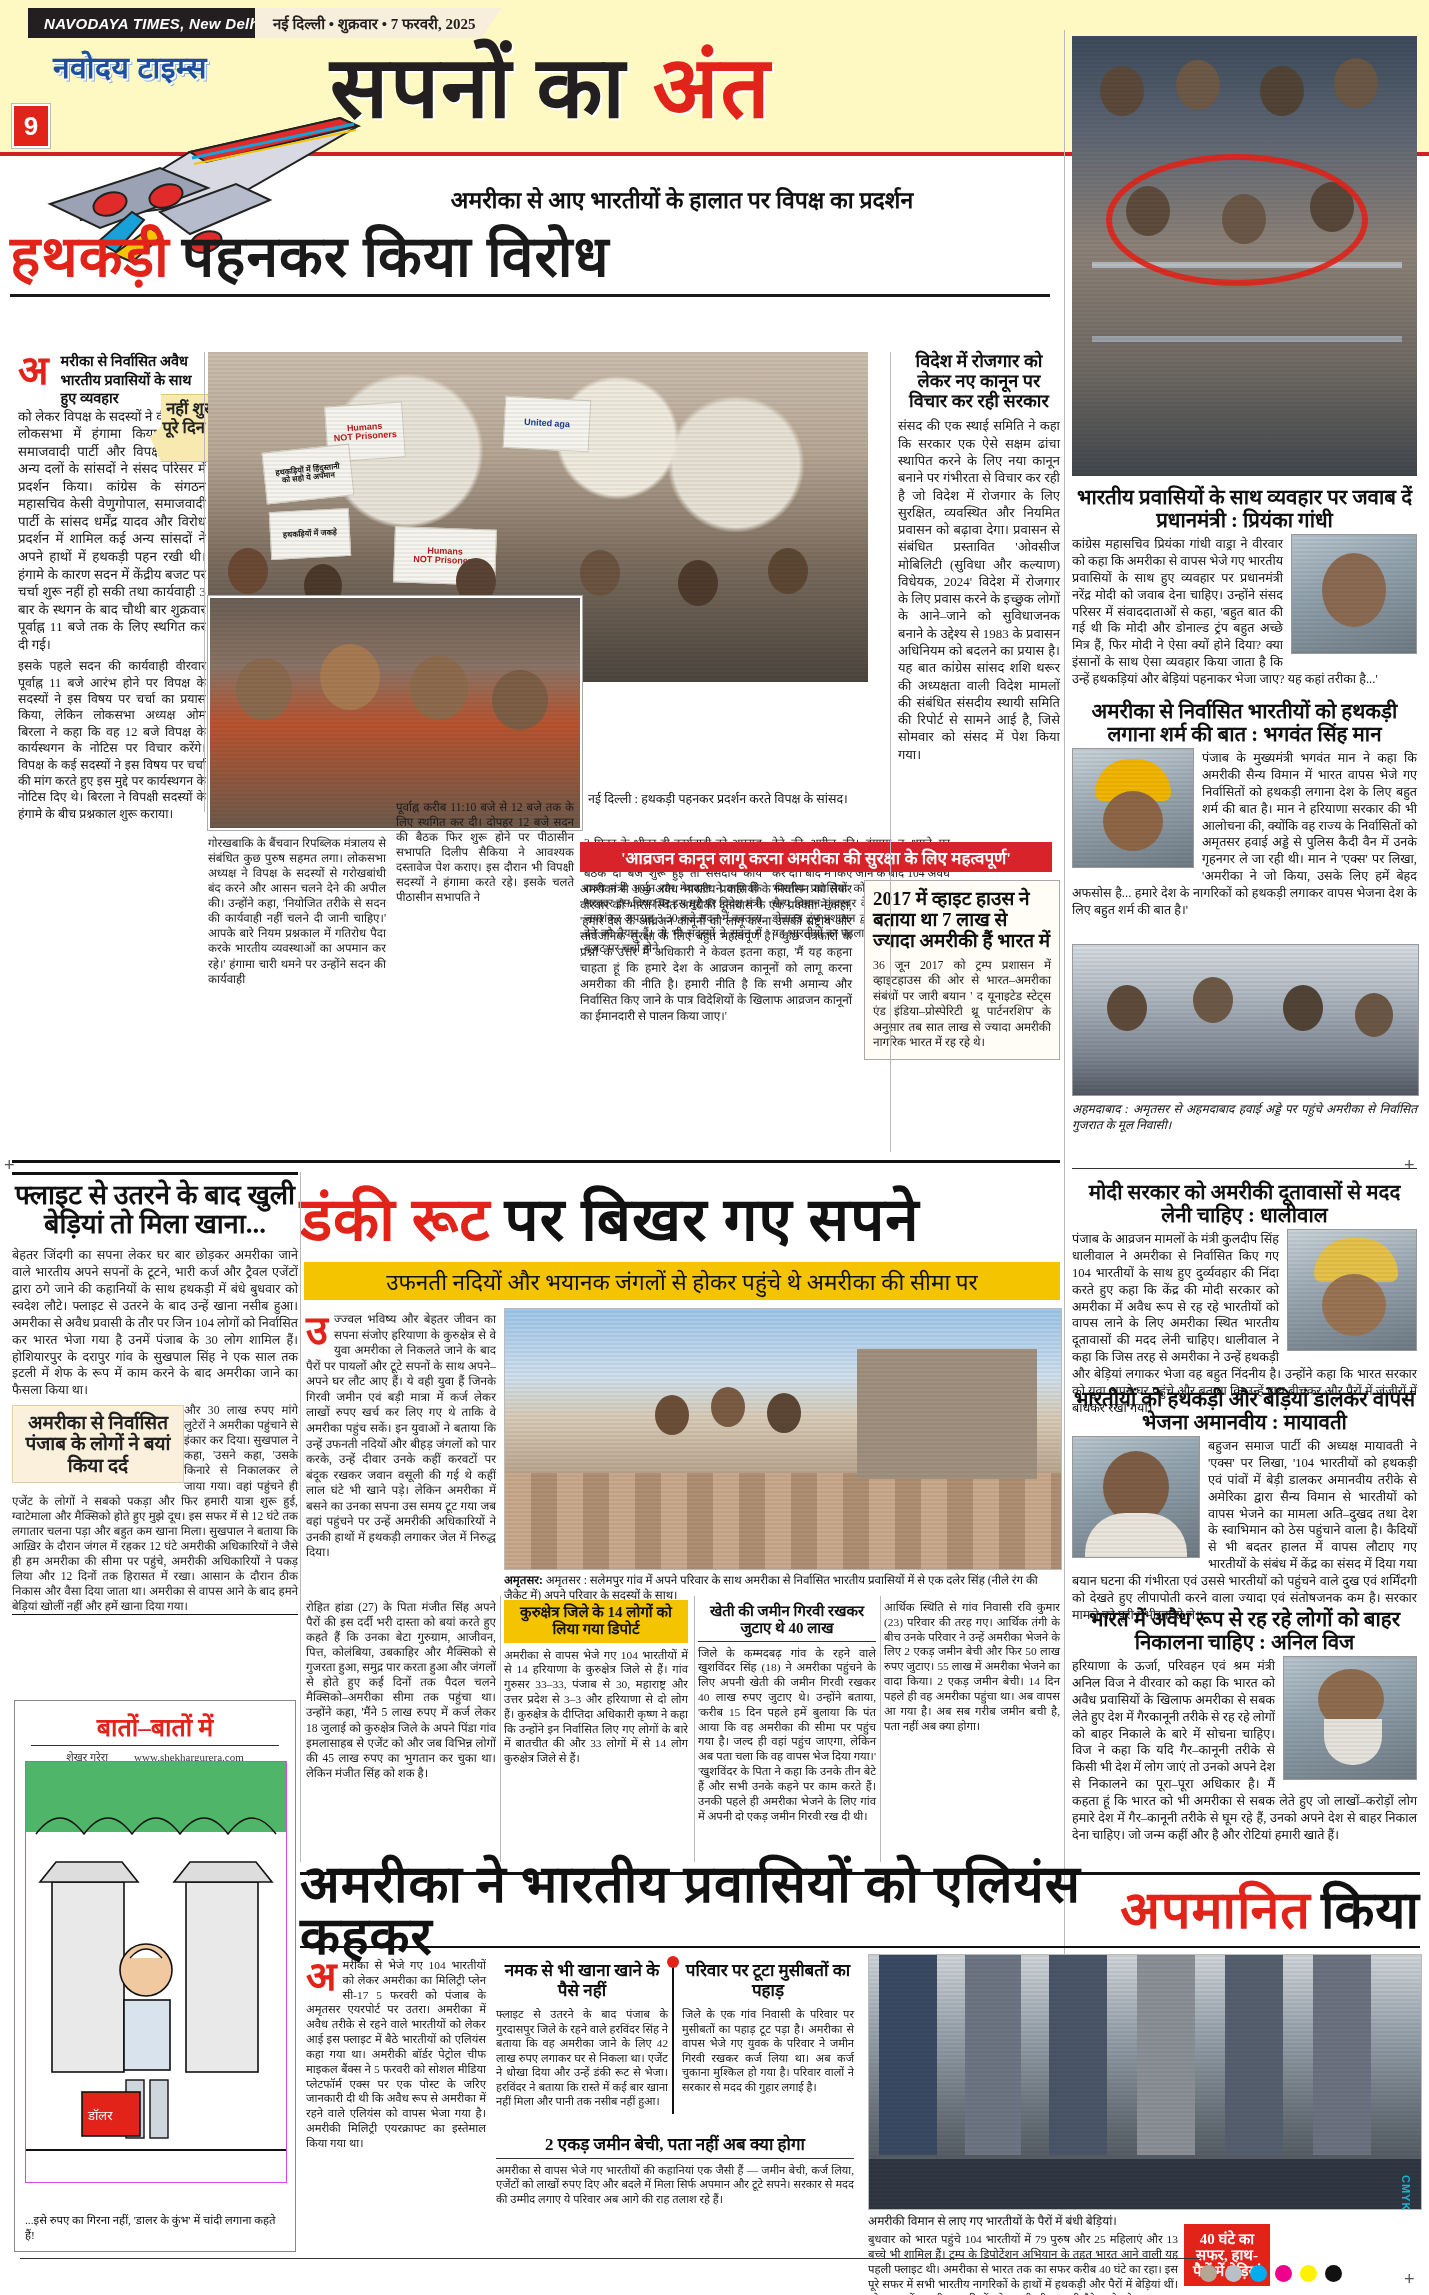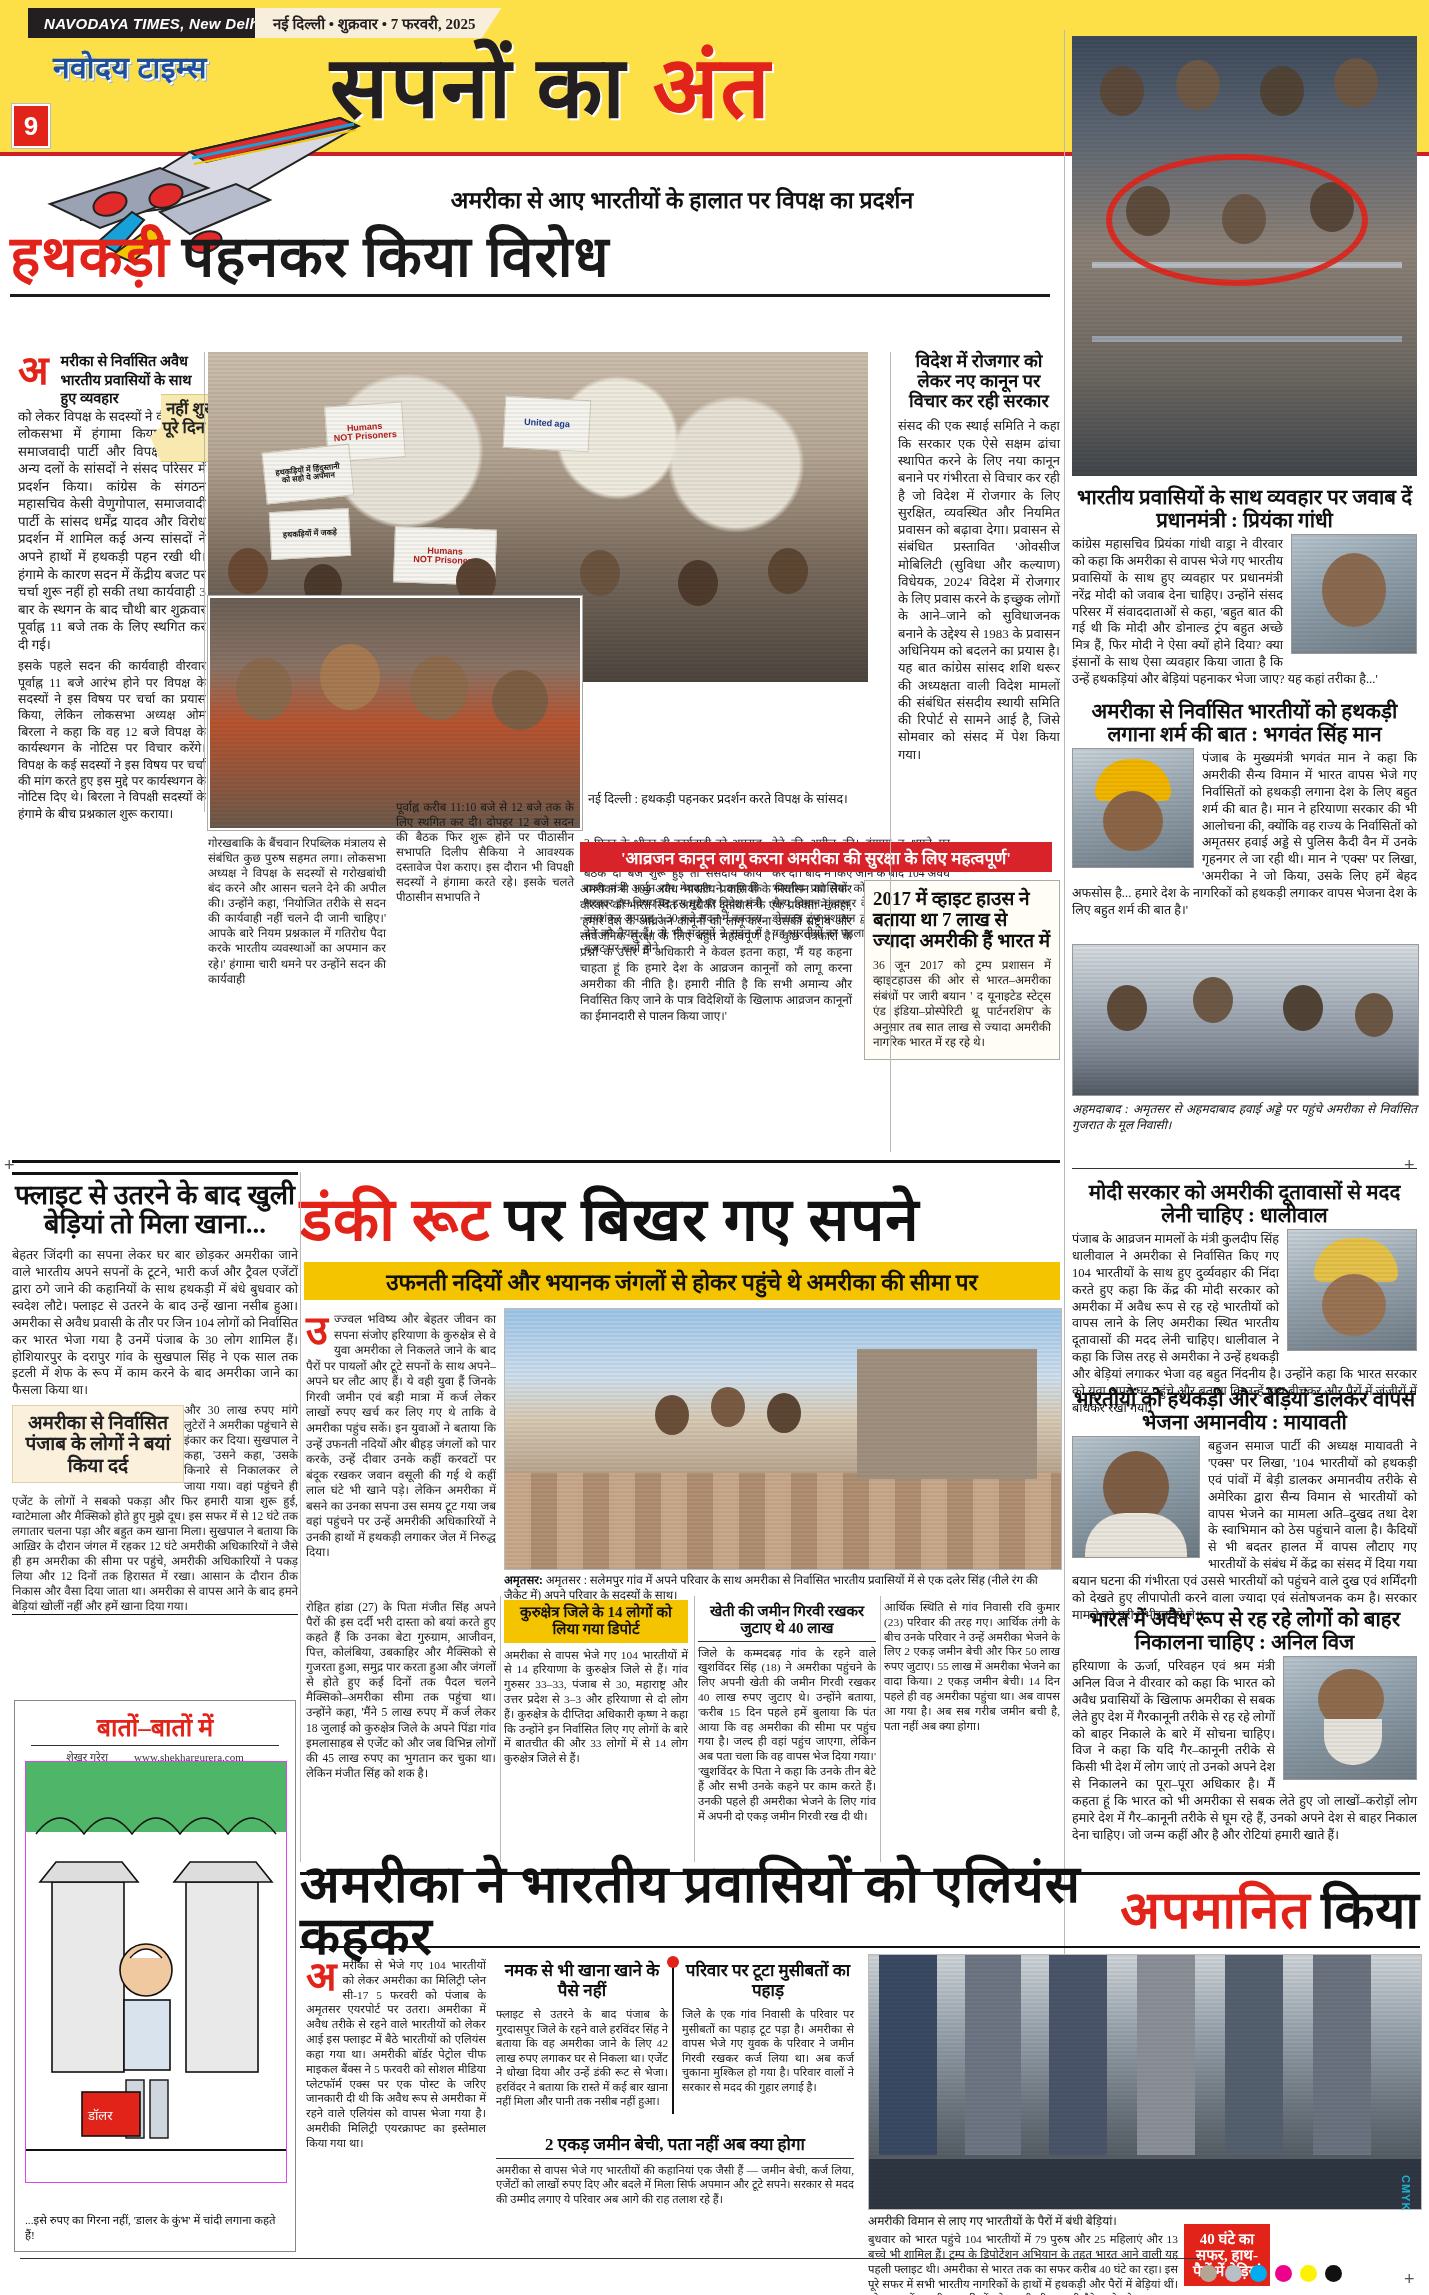--- a/index.html
+++ b/index.html
@@ -6,21 +6,21 @@
   body{width:1429px;height:2295px;font-family:"Liberation Sans",sans-serif;color:#111;overflow:hidden;position:relative;}
   .page{position:absolute;inset:0;background:#fff;}
 
   
   .hi{font-family:"Liberation Serif",serif;}
   .blk{position:absolute;box-sizing:border-box;}
   .body-txt{font-family:"Liberation Serif",serif;text-align:justify;line-height:1.32;color:#1a1a1a;}
   .crop{overflow:hidden;}
 
   
-  #masthead{position:absolute;left:0;top:0;width:1429px;height:152px;background:#fde047;}
+  #masthead{position:absolute;left:0;top:0;width:1429px;height:152px;background:#fef9c3;}
   #edition-tab{position:absolute;left:28px;top:8px;height:30px;background:#231f20;color:#fff;
       font-style:italic;font-weight:bold;font-size:15px;letter-spacing:.3px;
       padding:0 44px 0 16px;display:flex;align-items:center;
       clip-path:polygon(0 0,100% 0,88% 100%,0 100%);}
   #date-tab{position:absolute;left:255px;top:8px;height:30px;background:#f7eedc;color:#231f20;
       font-weight:bold;font-size:15px;padding:0 26px 0 18px;display:flex;align-items:center;
       font-family:"Liberation Serif",serif;clip-path:polygon(0 0,100% 0,92% 100%,0 100%);}
   #logo-box{position:absolute;left:30px;top:44px;width:200px;height:44px;display:flex;align-items:center;
       justify-content:center;}
   #logo-text{font-family:"Liberation Serif",serif;font-weight:bold;font-size:30px;color:#1d4fa0;
@@ -108,21 +108,21 @@
       font-family:"Liberation Serif",serif;}
   .rphoto{float:right;margin:3px 0 4px 8px;border:1px solid #999;overflow:hidden;}
   .rphoto.left{float:left;margin:3px 8px 4px 0;}
 
   
   #dunki-head{position:absolute;left:300px;top:1182px;width:760px;height:76px;
       font-family:"Liberation Serif",serif;font-weight:bold;font-size:60px;line-height:1;
       display:flex;align-items:center;justify-content:flex-start;letter-spacing:1px;}
   #dunki-head .red{color:#e2231a;margin-right:14px;}
   #dunki-sub{position:absolute;left:304px;top:1262px;width:756px;height:38px;background:#f5c400;
-      font-family:"Liberation Serif",serif;font-weight:bold;font-size:22.5px;color:#111;
+      font-family:"Liberation Serif",serif;font-weight:normal;font-size:22.5px;color:#111;
       display:flex;align-items:center;justify-content:center;text-align:center;}
 
   
   #flt-box{position:absolute;left:12px;top:1172px;width:286px;border-top:3px solid #111;
       border-bottom:1px solid #111;padding-top:6px;box-sizing:border-box;}
   #flt-head{font-family:"Liberation Serif",serif;font-weight:bold;font-size:27px;line-height:1.08;
       text-align:center;}
   #flt-body{font-size:12.6px;line-height:1.34;margin-top:8px;}
   #flt-sub{margin-top:6px;width:172px;float:left;background:#fbf0dc;border:1px solid #e0cfa8;
       padding:6px 8px;box-sizing:border-box;font-family:"Liberation Serif",serif;font-weight:bold;

